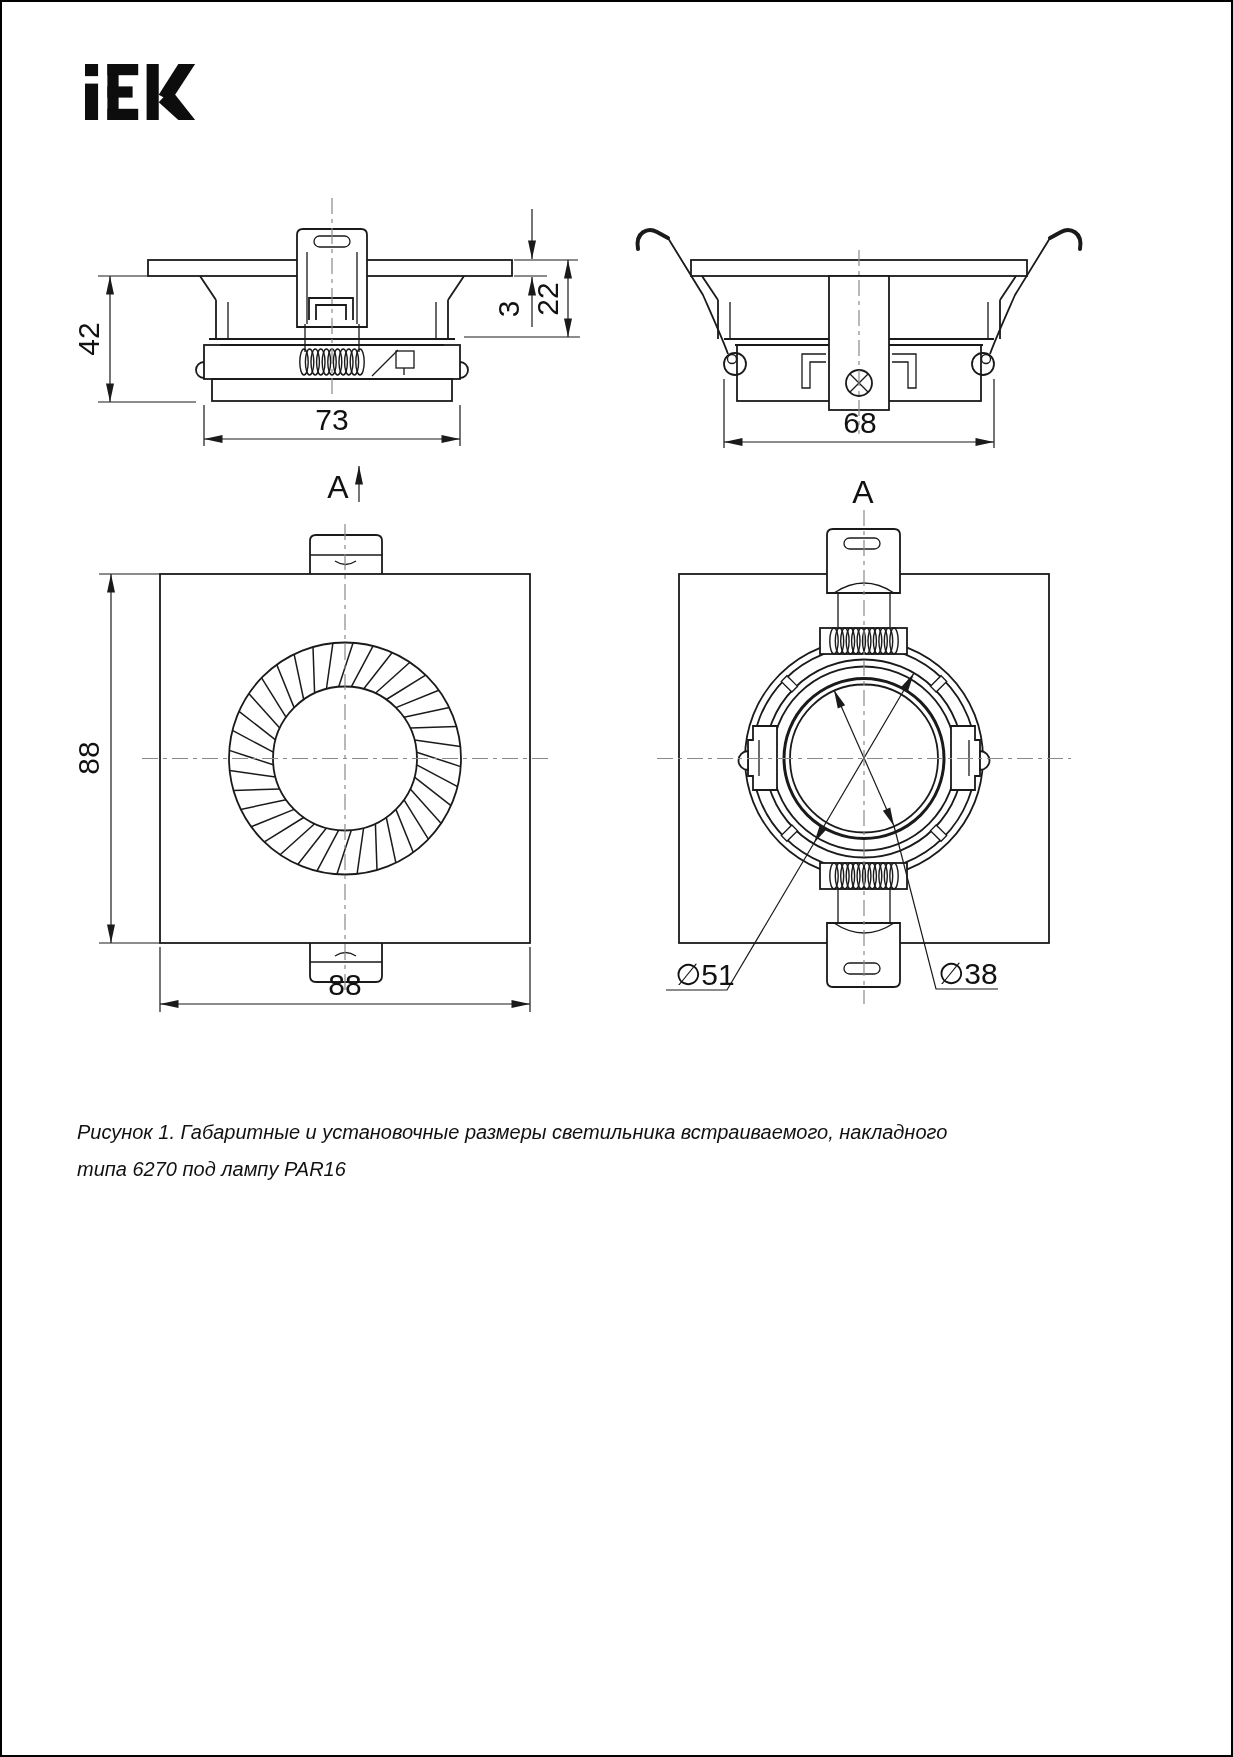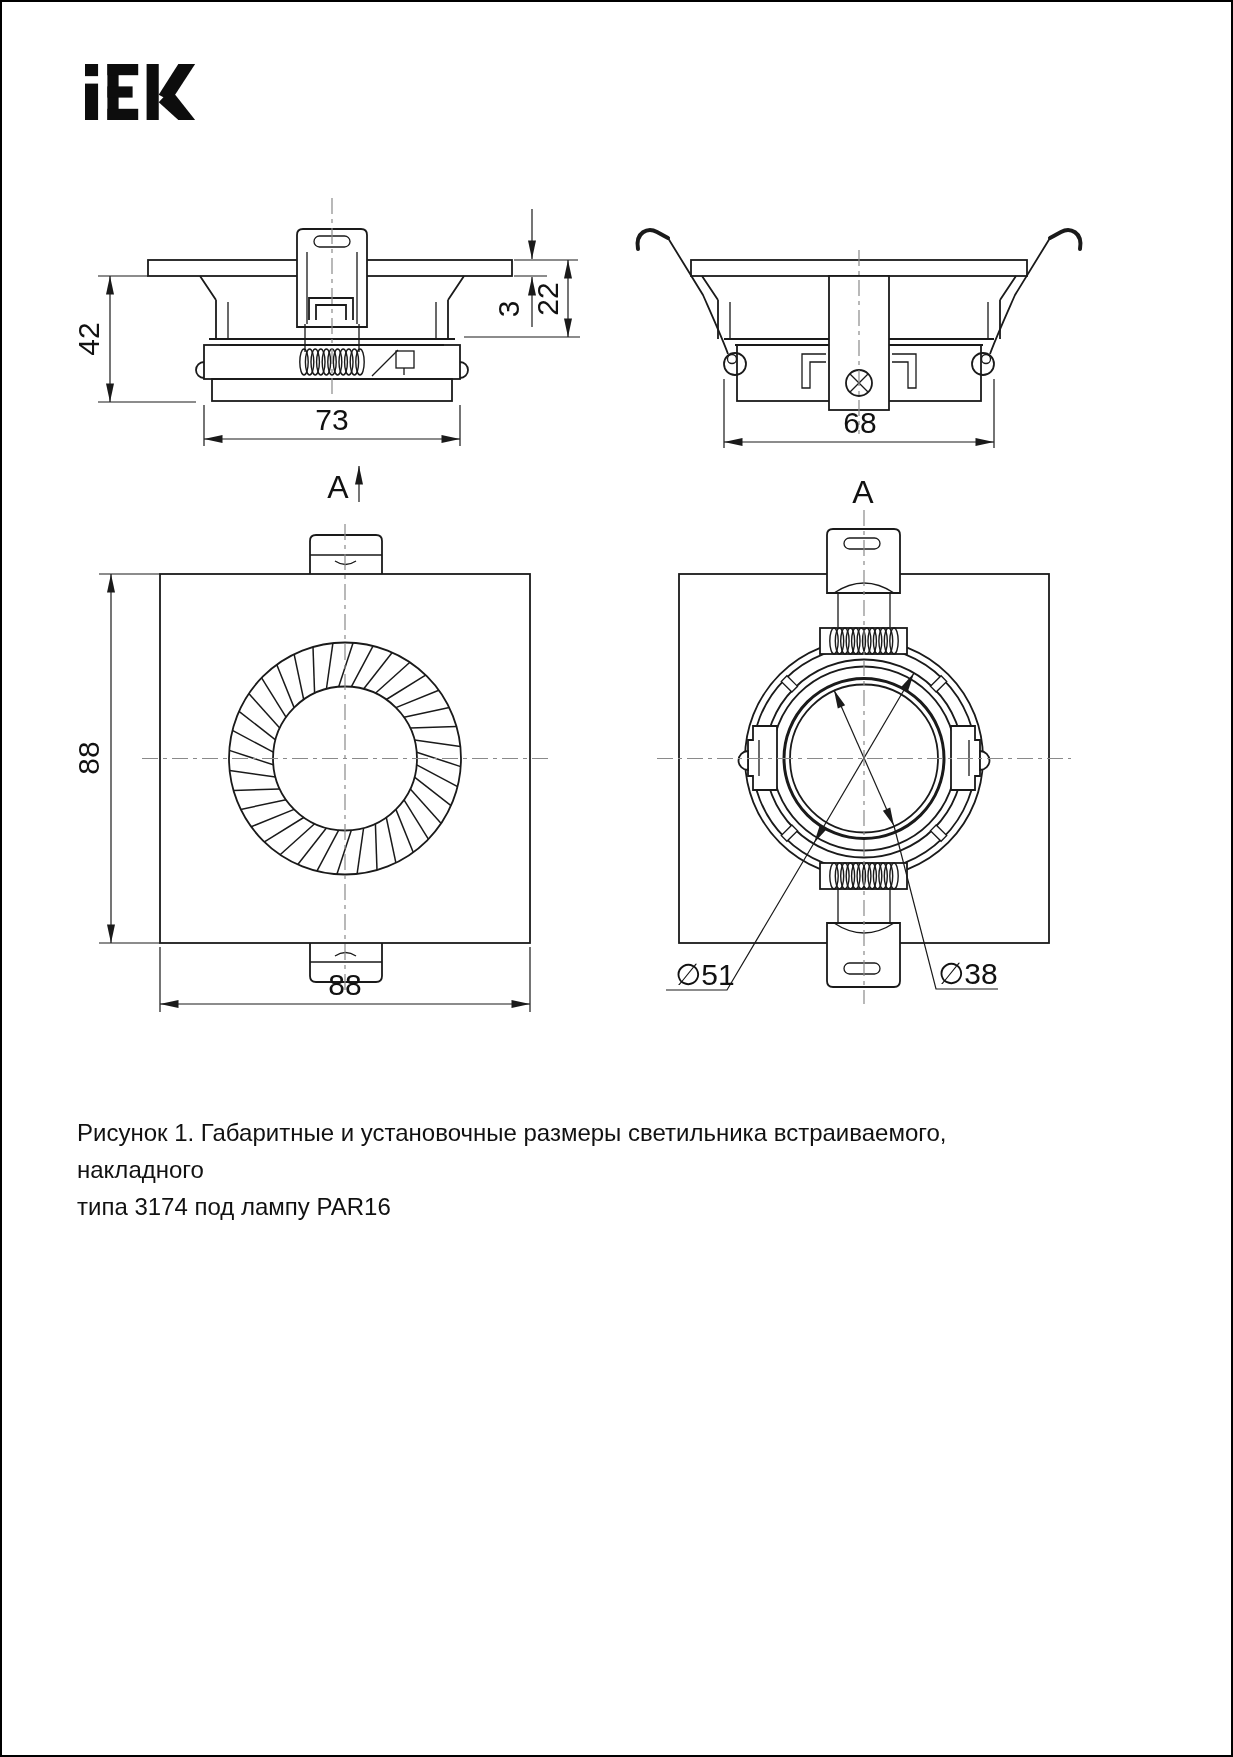--- a/index.html
+++ b/index.html
@@ -19,21 +19,21 @@
   .wire4{stroke:#1a1a1a;stroke-width:4;fill:none;stroke-linecap:round;}
   .coil ellipse{stroke:#1a1a1a;stroke-width:1.4;fill:none;}
   #ribs line{stroke:#1a1a1a;stroke-width:1.5;}
   #ring-ticks rect{stroke:#1a1a1a;stroke-width:1.3;fill:#ffffff;}
   .dimtxt{font-family:"Liberation Sans","DejaVu Sans",sans-serif;font-size:30px;fill:#111;}
   .lbl{font-family:"Liberation Sans","DejaVu Sans",sans-serif;font-size:32px;fill:#111;}
   .logo{position:absolute;left:80px;top:62px;}
   .logo *{fill:#0d0d0d;}
   .caption{
     position:absolute;left:75px;top:1112px;width:960px;
-    font-size:24px;line-height:37px;color:#111;
+    font-size:20px;line-height:37px;color:#111;font-style:italic;
   }
 </style>
 </head>
 <body>
 
 <div class="page">
 
   <svg class="logo" width="118" height="56" viewBox="0 0 120 60">
     <title>IEK</title>
     <g>
@@ -292,16 +292,16 @@
         <path class="dim" d="M892,824 L934,987 H996"></path>
         <text class="dimtxt" text-anchor="middle" x="966" y="982">∅38</text>
       </g>
 
       <path class="cl" d="M862,508 V1002 M655,756.5 H1069"></path>
     </g>
   </svg>
 
   <div class="caption">
     <span>Рисунок 1. Габаритные и установочные размеры светильника встраиваемого, накладного</span><br>
-    <span>типа 3174 под лампу PAR16</span>
+    <span>типа 6270 под лампу PAR16</span>
   </div>
 
 </div>
 
 </body></html>

